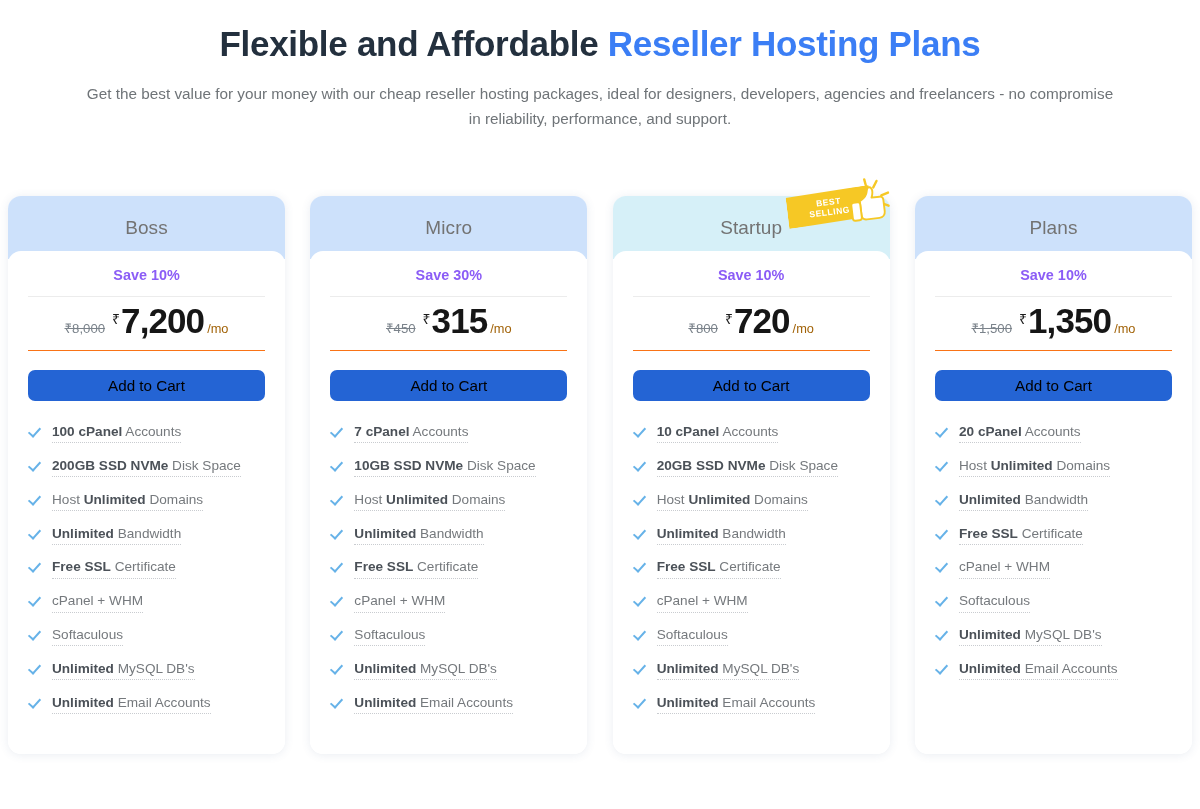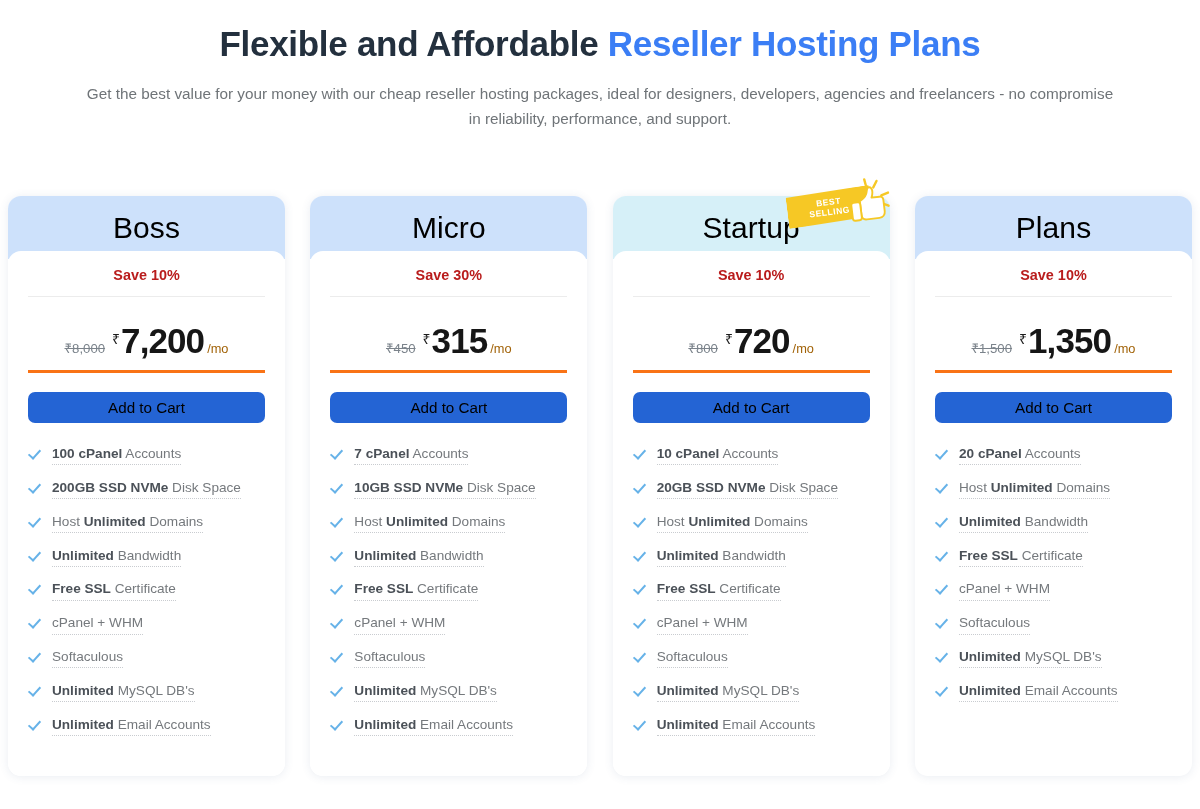--- a/index.html
+++ b/index.html
@@ -50,45 +50,45 @@
   .card-head {
     height: 63px;
     border-radius: 13px 13px 0 0;
     background: #cde1fb;
     display: flex;
     align-items: center;
     justify-content: center;
   }
   .card.accent-cyan .card-head { background: #d6f0f8; }
   .plan-name {
-    font-size: 30px;
+    font-size: 19px;
     font-weight: 400;
-    color: #000000;
+    color: #737373;
     letter-spacing: 0.1px;
   }
   .card-body {
     position: relative;
     margin-top: -8px;
     background: #ffffff;
     border-radius: 13px;
     padding: 16px 20px 26px;
     min-height: 503px;
   }
 
   .save {
     text-align: center;
     font-size: 14.4px;
     font-weight: 700;
-    color: #b91c1c;
+    color: #8b5cf6;
     padding-bottom: 13px;
   }
   .price-row {
     border-top: 1px solid #ececec;
-    border-bottom: 3px solid #f97316;
-    padding: 26px 0 12px;
+    border-bottom: 1px solid #f97316;
+    padding: 6px 0 12px;
     display: flex;
     align-items: baseline;
     justify-content: center;
     white-space: nowrap;
   }
   .old-price {
     font-size: 13.2px;
     color: #7b838b;
     text-decoration: line-through;
     font-weight: 400;

